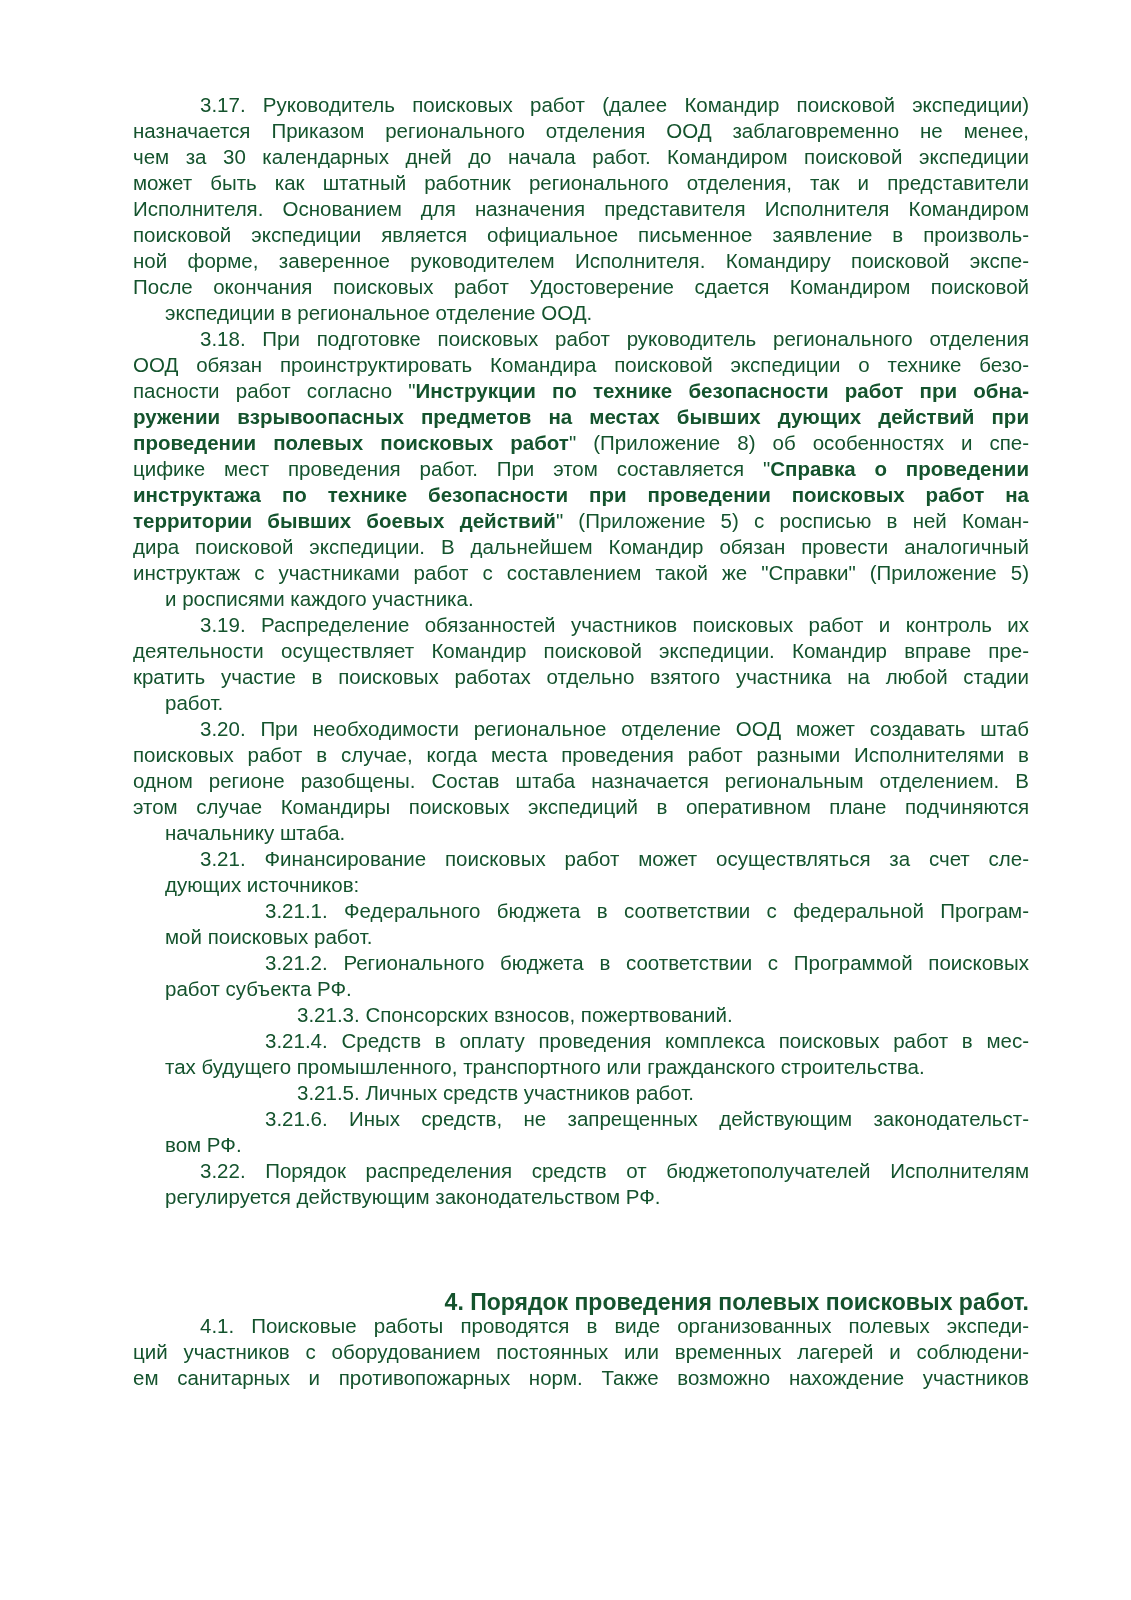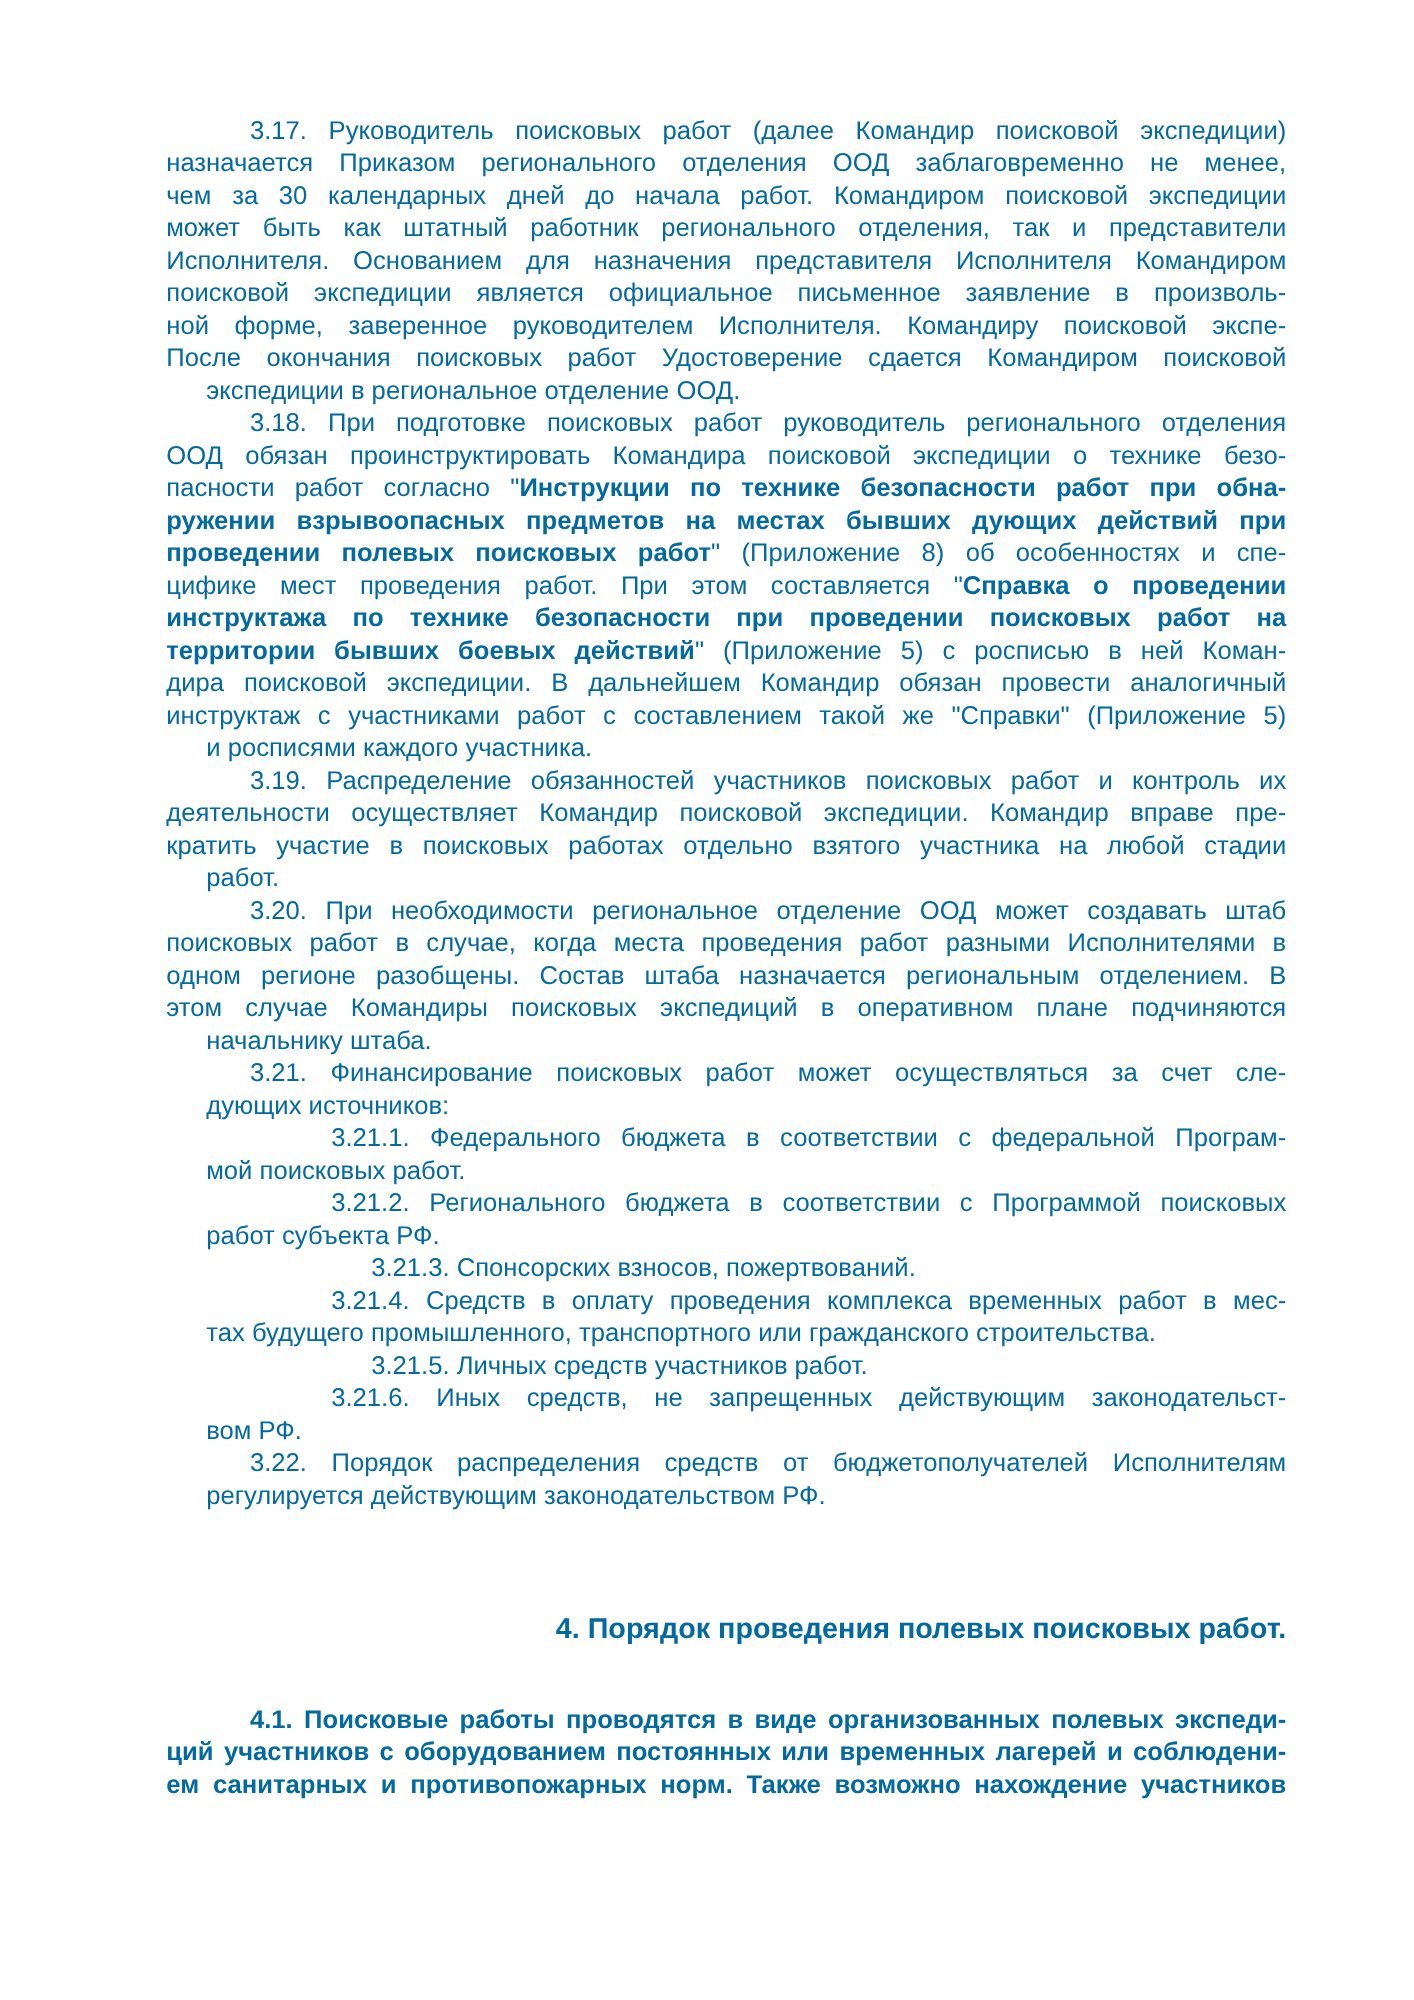--- a/index.html
+++ b/index.html
@@ -1,35 +1,35 @@
 <!DOCTYPE html>
 <html><head>
   <meta charset="utf-8">
   <style>
     html, body { margin: 0; padding: 0; background: #ffffff; }
     body { width: 1131px; height: 1600px; position: relative; overflow: hidden; }
     .page {
       position: absolute; left: 133px; top: 92px; width: 896px;
       font-family: "Liberation Sans", sans-serif;
-      font-size: 20.5px; line-height: 26px; color: #0369a1;
+      font-size: 20.5px; line-height: 26px; color: #14532d;
     }
     .line {
       display: block; white-space: nowrap; height: 26px;
       text-align: justify; text-align-last: justify;
     }
     .line.last { text-align-last: left; margin-left: 32px; }
     .ind1 { padding-left: 67px; }
     .ind2 { padding-left: 132px; }
     .b { font-weight: bold; }
     .heading {
       position: absolute; left: 0; width: 896px; top: 1195px;
       text-align: right; font-weight: bold; font-size: 23px; line-height: 30px;
       font-family: "Liberation Sans", sans-serif;
     }
-    .sec4 { position: absolute; left: 0; top: 1271px; width: 896px; font-weight: bold; }
+    .sec4 { position: absolute; left: 0; top: 1221px; width: 896px; }
   </style>
 </head>
 <body>
 
 <div class="page">
   <div id="sec3">
     <div>
         <span class="line ind1">3.17. Руководитель поисковых работ (далее Командир поисковой экспедиции)</span>
         <span class="line">назначается Приказом регионального отделения ООД заблаговременно не менее,</span>
         <span class="line">чем за 30 календарных дней до начала работ. Командиром поисковой экспедиции</span>
@@ -67,21 +67,21 @@
         <span class="line last">начальнику штаба.</span>
       </div>
     <div>
         <span class="line ind1">3.21. Финансирование поисковых работ может осуществляться за счет сле-</span>
         <span class="line last">дующих источников:</span>
         <span class="line ind2">3.21.1. Федерального бюджета в соответствии с федеральной Програм-</span>
         <span class="line last">мой поисковых работ.</span>
         <span class="line ind2">3.21.2. Регионального бюджета в соответствии с Программой поисковых</span>
         <span class="line last">работ субъекта РФ.</span>
         <span class="line ind2 last">3.21.3. Спонсорских взносов, пожертвований.</span>
-        <span class="line ind2">3.21.4. Средств в оплату проведения комплекса временных работ в мес-</span>
+        <span class="line ind2">3.21.4. Средств в оплату проведения комплекса поисковых работ в мес-</span>
         <span class="line last">тах будущего промышленного, транспортного или гражданского строительства.</span>
         <span class="line ind2 last">3.21.5. Личных средств участников работ.</span>
         <span class="line ind2">3.21.6. Иных средств, не запрещенных действующим законодательст-</span>
         <span class="line last">вом РФ.</span>
       </div>
     <div>
         <span class="line ind1">3.22. Порядок распределения средств от бюджетополучателей Исполнителям</span>
         <span class="line last">регулируется действующим законодательством РФ.</span>
       </div>
   </div>

